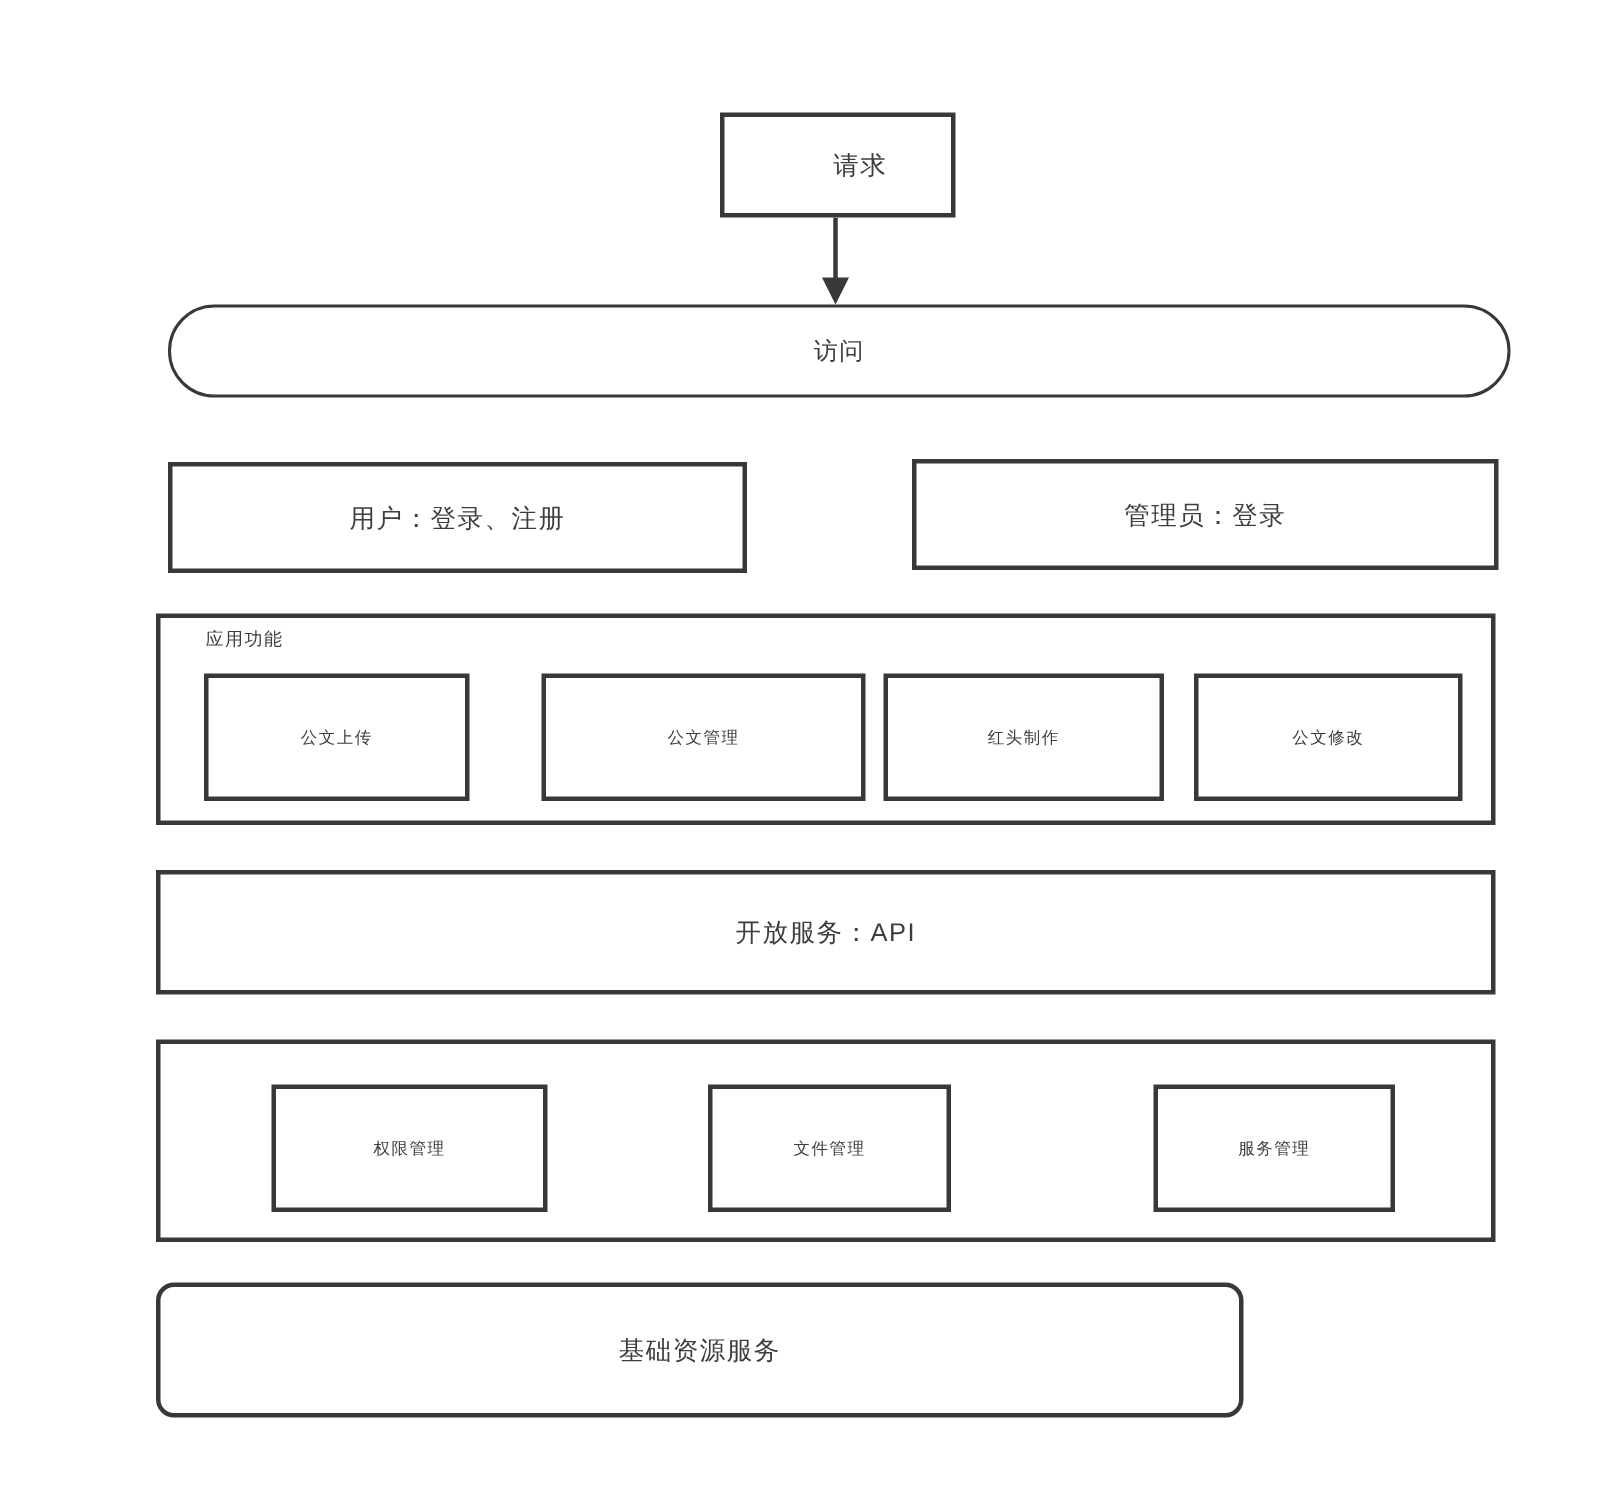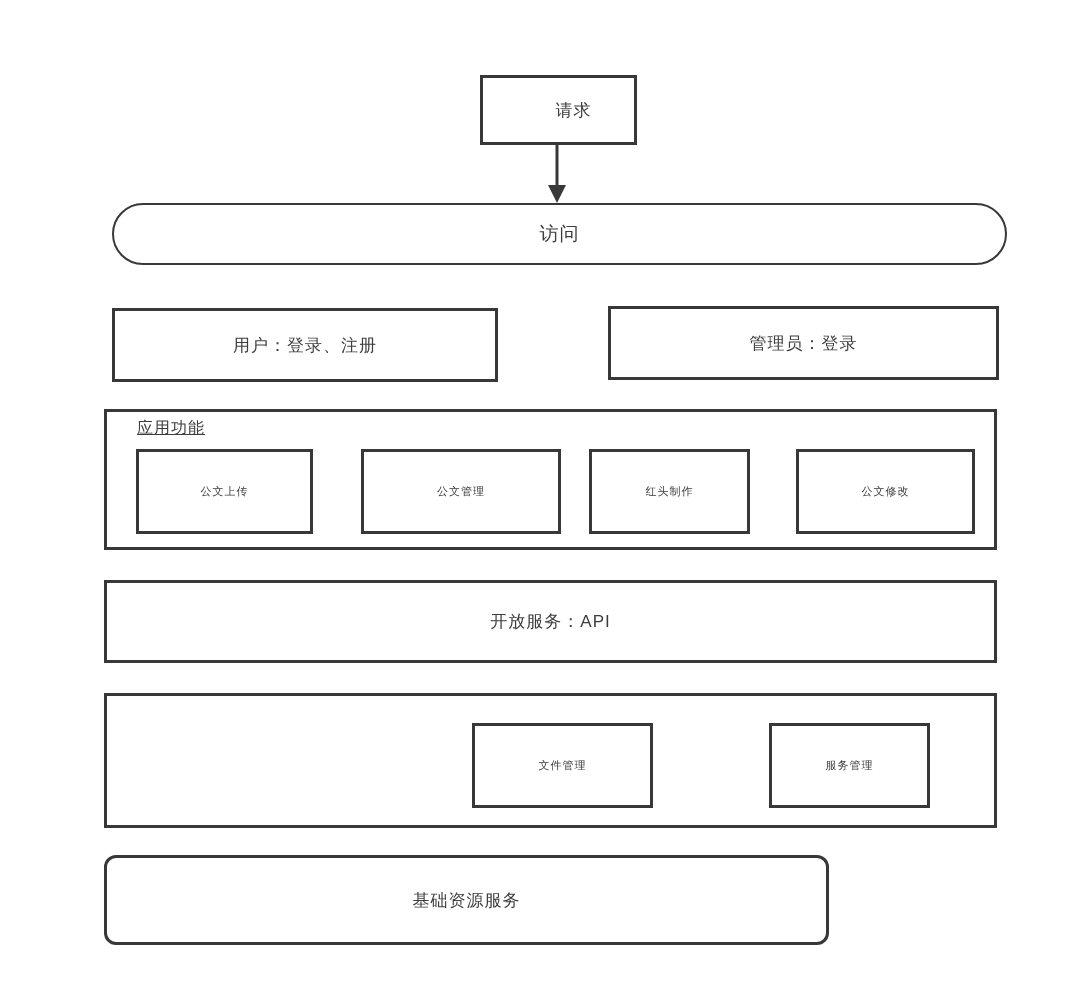--- a/index.html
+++ b/index.html
@@ -31,64 +31,63 @@
   }
   .stadium {
     position: absolute;
     box-sizing: border-box;
     border: 2px solid #383838;
     border-radius: 31px;
     background: #ffffff;
     display: flex;
     align-items: center;
     justify-content: center;
-    font-size: 19px;
+    font-size: 16px;
     letter-spacing: 1px;
   }
   .container-box {
     position: absolute;
     box-sizing: border-box;
     border: 3px solid #383838;
     background: #ffffff;
   }
   .container-label {
     position: absolute;
     left: 30px;
     top: 6px;
-    font-size: 16px;
+    font-size: 12px;
     letter-spacing: 1px;
     color: #3d3d3d;
-    text-decoration: underline;
   }
   .inner-node {
     position: absolute;
     box-sizing: border-box;
     border: 3px solid #383838;
     background: #ffffff;
     display: flex;
     align-items: center;
     justify-content: center;
     font-size: 11px;
     letter-spacing: 1px;
     color: #3d3d3d;
   }
   
   .request-box   { left: 480px; top: 75px;  width: 157px; height: 70px; padding-left: 30px; }
   .access-pill   { left: 112px; top: 203px; width: 895px; height: 62px; }
   .user-box      { left: 112px; top: 308px; width: 386px; height: 74px; }
   .admin-box     { left: 608px; top: 306px; width: 391px; height: 74px; }
   .app-container { left: 104px; top: 409px; width: 893px; height: 141px; }
   .app-item-0    { left: 29px;  top: 37px;  width: 177px; height: 85px; }
-  .app-item-1    { left: 254px; top: 37px;  width: 200px; height: 85px; }
-  .app-item-2    { left: 482px; top: 37px;  width: 161px; height: 85px; align-items: center; }
+  .app-item-1    { left: 254px; top: 37px;  width: 216px; height: 85px; }
+  .app-item-2    { left: 482px; top: 37px;  width: 187px; height: 85px; align-items: center; }
   .app-item-3    { left: 689px; top: 37px;  width: 179px; height: 85px; }
   .api-box       { left: 104px; top: 580px; width: 893px; height: 83px; }
   .mgmt-container{ left: 104px; top: 693px; width: 893px; height: 135px; }
   .mgmt-item-0   { left: 74px;  top: 27px;  width: 184px; height: 85px; }
-  .mgmt-item-1   { left: 365px; top: 27px;  width: 181px; height: 85px; }
+  .mgmt-item-1   { left: 365px; top: 27px;  width: 162px; height: 85px; }
   .mgmt-item-2   { left: 662px; top: 27px;  width: 161px; height: 85px; }
   .base-box      { left: 104px; top: 855px; width: 725px; height: 90px; border-radius: 12px; }
   .arrow-svg     { position: absolute; left: 544px; top: 145px; width: 26px; height: 58px; }
 </style>
 </head>
 <body>
 
 <div class="canvas">
 
   <div class="node request-box">
@@ -126,20 +125,23 @@
     <div class="inner-node app-item-3">
       <span>公文修改</span>
     </div>
   </div>
 
   <div class="node api-box">
     <span>开放服务：API</span>
   </div>
 
   <div class="container-box mgmt-container">
+    <div class="inner-node mgmt-item-0">
+      <span>权限管理</span>
+    </div>
     <div class="inner-node mgmt-item-1">
       <span>文件管理</span>
     </div>
     <div class="inner-node mgmt-item-2">
       <span>服务管理</span>
     </div>
   </div>
 
   <div class="node base-box">
     <span>基础资源服务</span>

